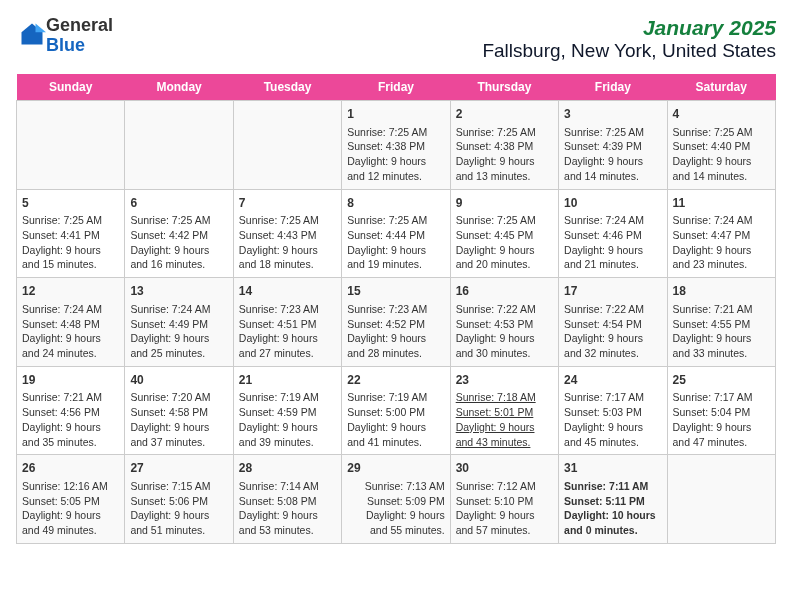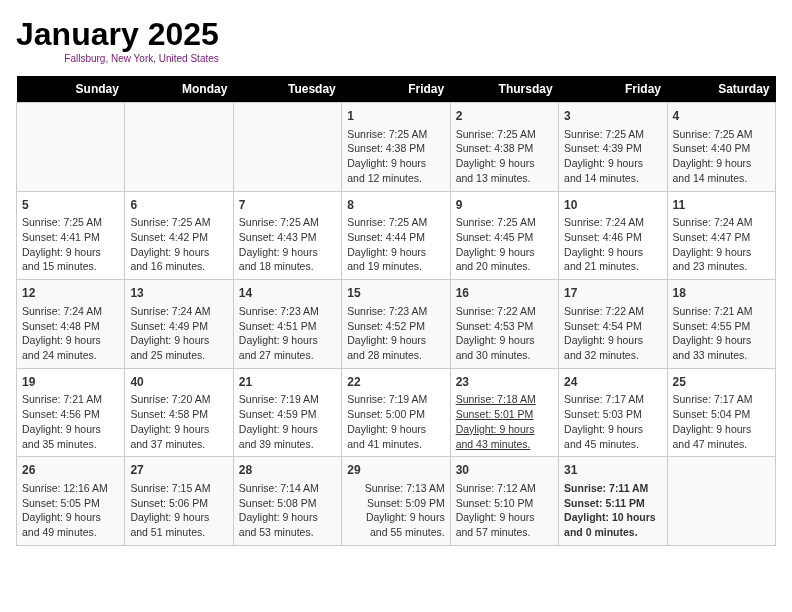--- a/index.html
+++ b/index.html
@@ -29,37 +29,38 @@
     .logo-blue { color: #1565c0; }
     .logo-icon {
       width: 28px;
       height: 28px;
       margin-left: 2px;
     }
     .title-block {
       text-align: right;
     }
     .main-title {
-      font-size: 32px;
+      font-size: 21px;
       font-weight: bold;
-      color: #000000;
+      color: #15803d;
+      font-style: italic;
     }
     .subtitle {
-      font-size: 10px;
-      color: #701a75;
+      font-size: 19px;
+      color: #0f172a;
     }
     table {
       width: 100%;
       border-collapse: collapse;
       font-size: 11px;
     }
     thead tr th {
-      background-color: #000000;
+      background-color: #ec4899;
       color: #fff;
-      text-align: right;
+      text-align: center;
       padding: 6px 6px;
       font-size: 12px;
       font-weight: bold;
     }
     tbody tr td {
       border: 1px solid #ccc;
       vertical-align: top;
       padding: 5px 5px;
       width: calc(100% / 7);
       min-height: 80px;
@@ -83,20 +84,32 @@
       color: #333;
     }
     .empty-cell {
       background: #f9f9f9;
     }
   </style>
 </head>
 <body>
 
 <div class="header">
+  <div class="logo">
+    <div>
+      <svg class="logo-icon" viewBox="0 0 32 32">
+        <polygon points="16,4 28,14 28,28 4,28 4,14" fill="#1565c0"></polygon>
+        <polygon points="20,4 32,14 32,14 20,14" fill="#42a5f5"></polygon>
+      </svg>
+    </div>
+    <div class="logo-text">
+      <span class="logo-general">General</span><br>
+      <span class="logo-blue">Blue</span>
+    </div>
+  </div>
   <div class="title-block">
     <div class="main-title">January 2025</div>
     <div class="subtitle">Fallsburg, New York, United States</div>
   </div>
 </div>
 
 <table>
   <thead>
     <tr>
     <th>Sunday</th>

